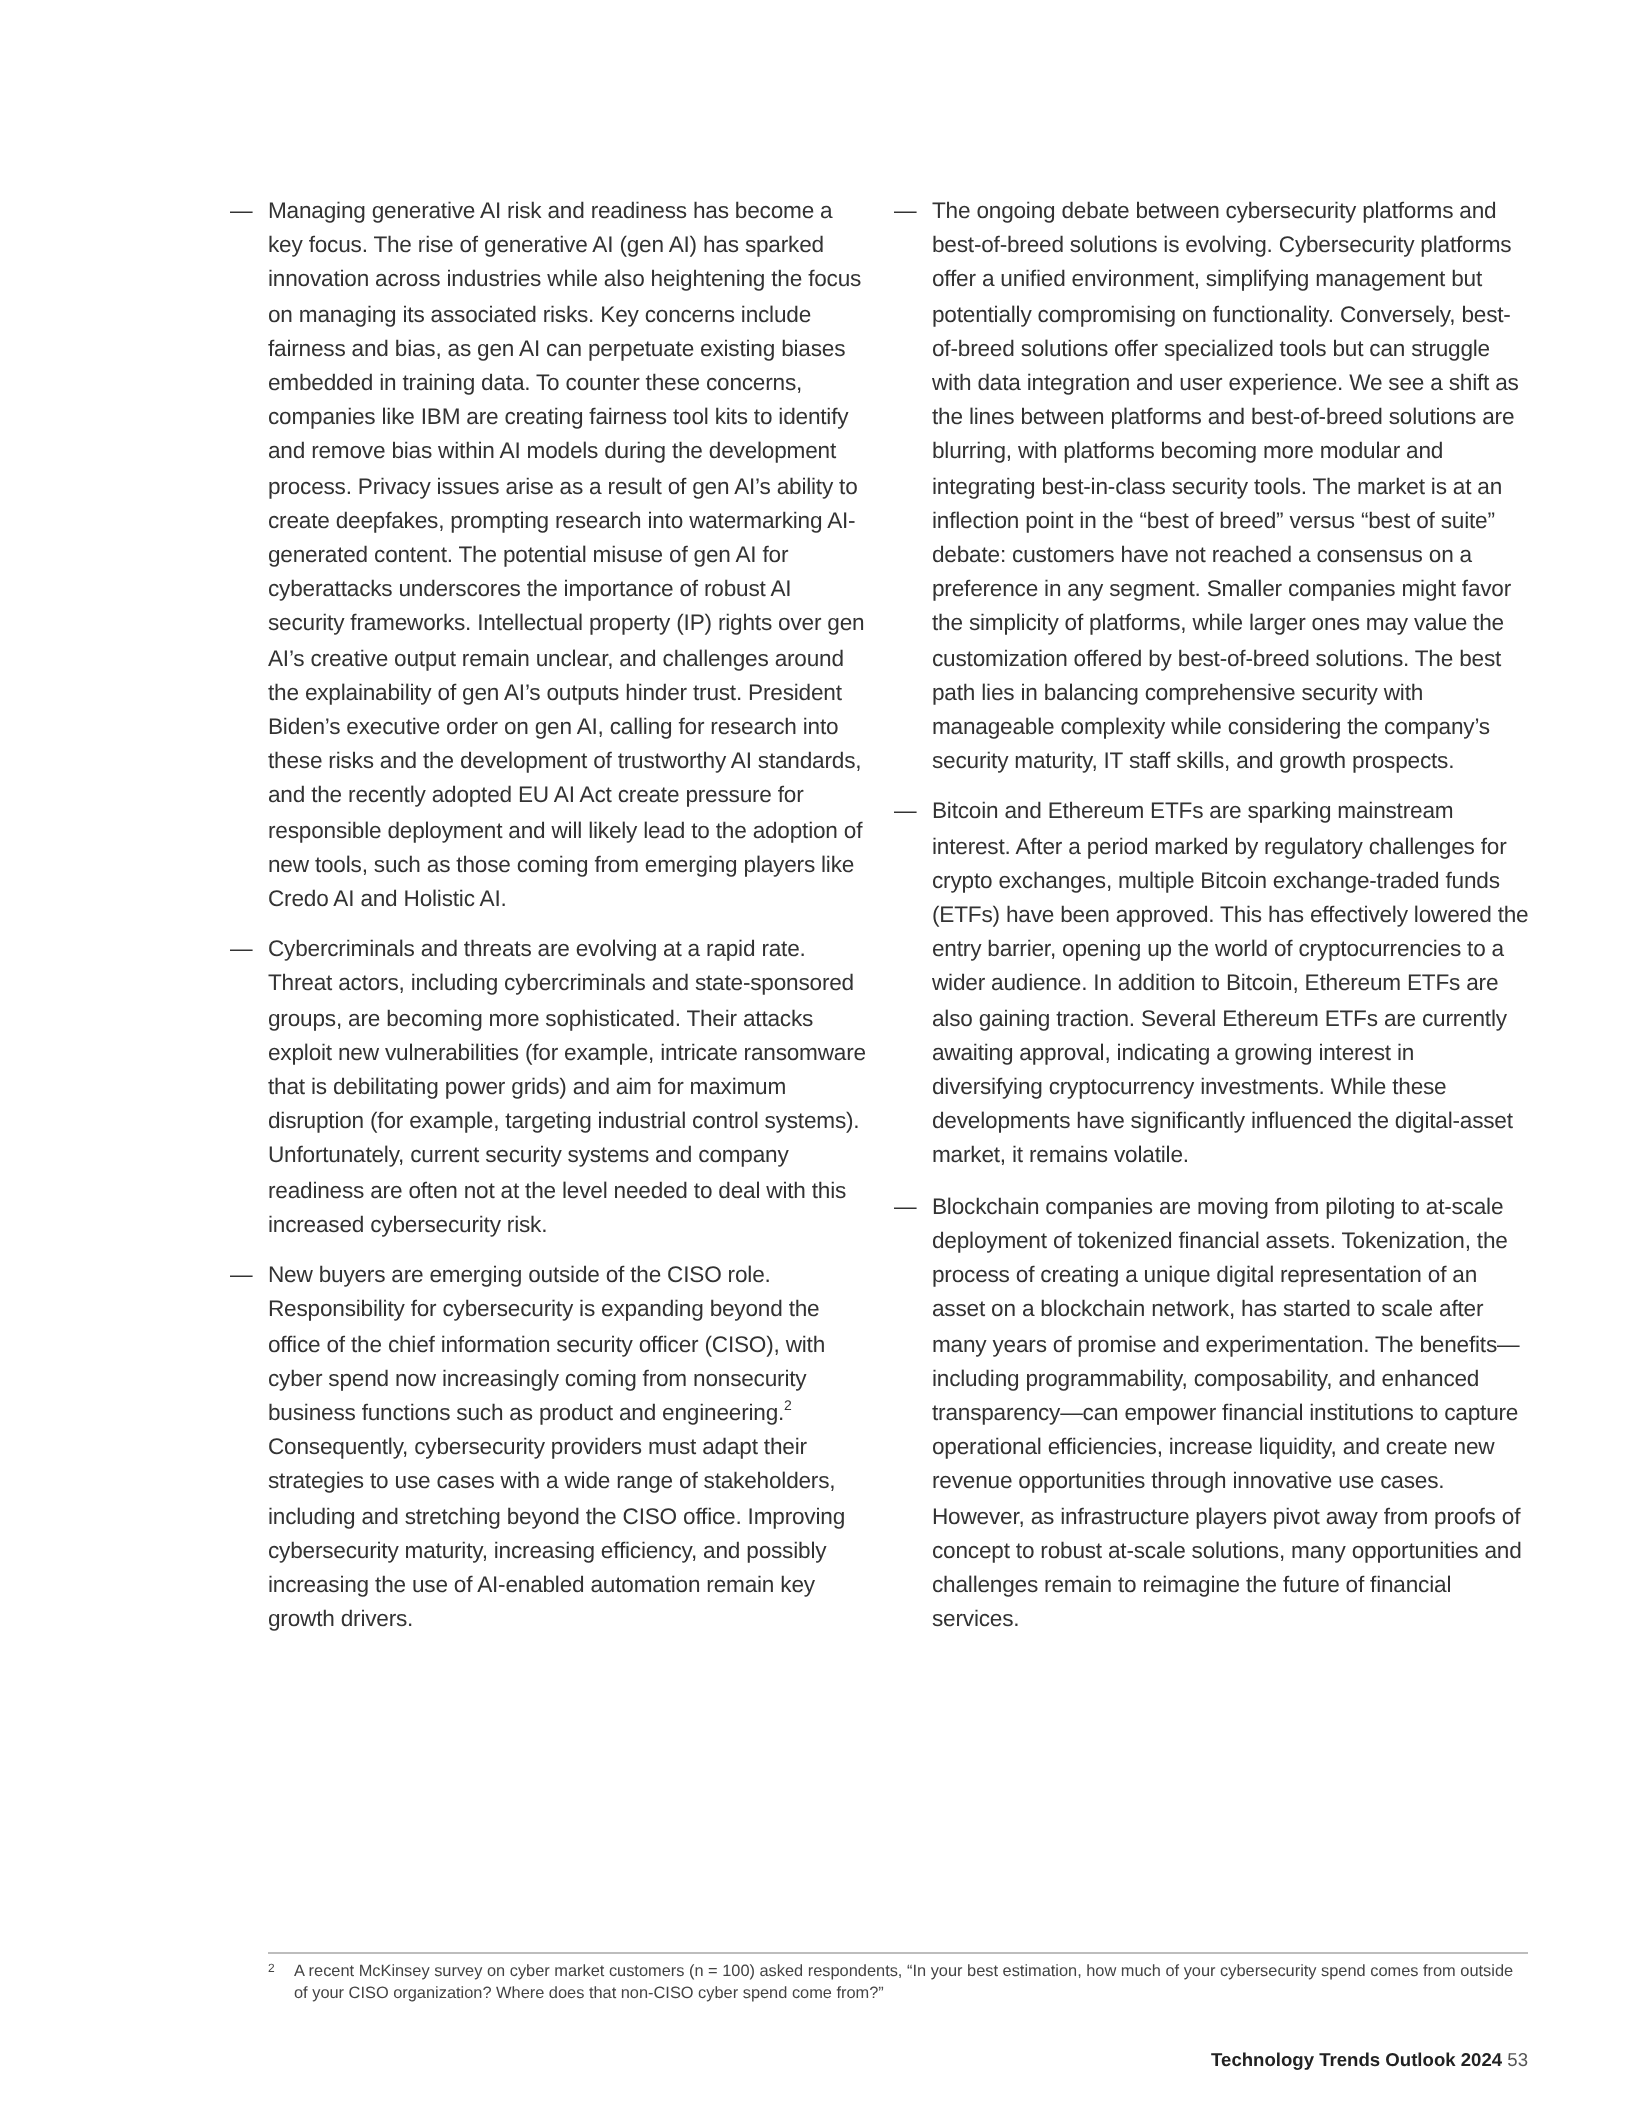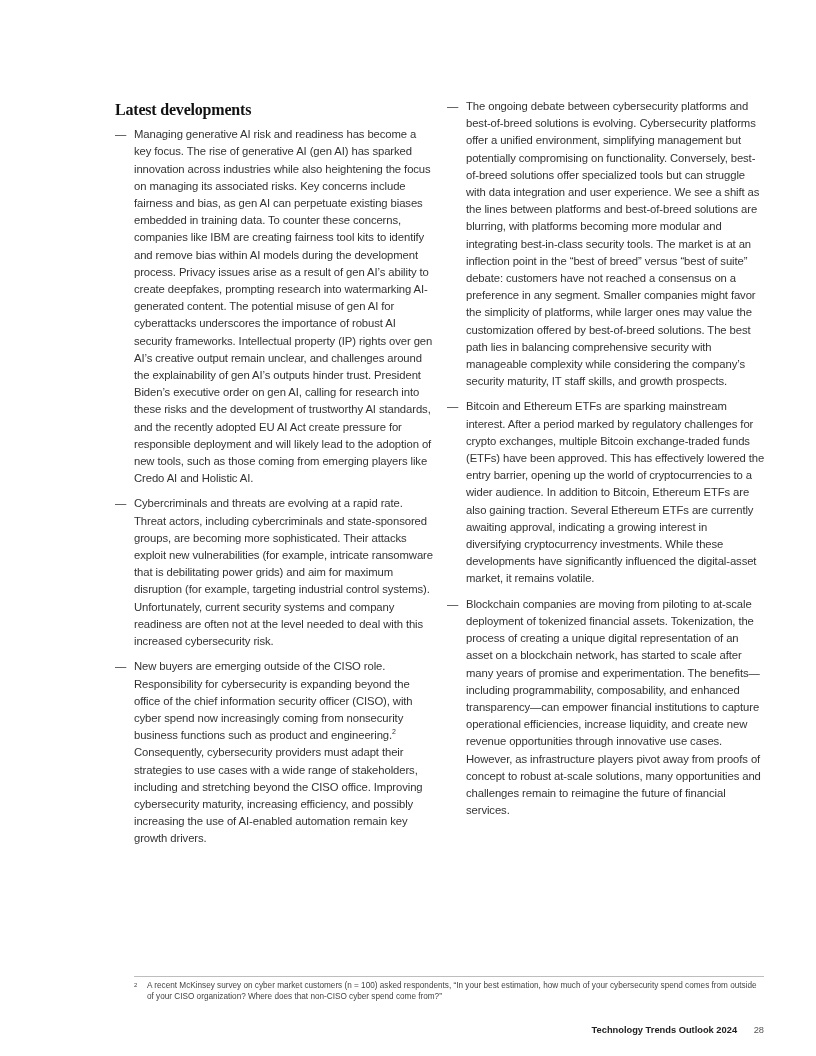--- a/index.html
+++ b/index.html
@@ -13,28 +13,27 @@
   .intro { margin: 0 0 7px 0; }
   .item { position: relative; padding-left: 19px; margin: 0 0 8px 0; }
   .dash { position: absolute; left: 0; top: 0; }
   .lead { }
   sup { font-size: 7px; line-height: 0; vertical-align: super; }
   .footnote-rule { position: absolute; left: 134px; top: 976px; width: 630px; height: 1px; background: #bdbdbd; }
   .footnote { position: absolute; left: 134px; top: 981px; width: 630px; font-size: 8.2px; line-height: 10.5px; color: #444; }
   .fn-num { position: absolute; left: 0; top: -1px; font-size: 6px; }
   .fn-text { display: block; padding-left: 13px; }
   .page-footer { position: absolute; top: 1025px; right: 52px; font-size: 9.3px; color: #222; }
-  .pub-title { font-weight: bold; margin-right: 14px; }
+  .pub-title { font-weight: bold; }
   .page-num { color: #555; }
 </style>
 </head>
 <body>
 
 <div class="col col-left">
-  <h2 class="heading">Latest developments</h2>
 
   <div class="item">
     <span class="dash">—</span>
     <span class="lead">Managing generative AI risk and readiness has become a key focus</span><span>. The rise of generative AI (gen AI) has sparked innovation across industries while also heightening the focus on managing its associated risks. Key concerns include fairness and bias, as gen AI can perpetuate existing biases embedded in training data. To counter these concerns, companies like IBM are creating fairness tool kits to identify and remove bias within AI models during the development process. Privacy issues arise as a result of gen AI’s ability to create deepfakes, prompting research into watermarking AI-generated content. The potential misuse of gen AI for cyberattacks underscores the importance of robust AI security frameworks. Intellectual property (IP) rights over gen AI’s creative output remain unclear, and challenges around the explainability of gen AI’s outputs hinder trust. President Biden’s executive order on gen AI, calling for research into these risks and the development of trustworthy AI standards, and the recently adopted EU AI Act create pressure for responsible deployment and will likely lead to the adoption of new tools, such as those coming from emerging players like Credo AI and Holistic AI.</span>
   </div>
 
   <div class="item">
     <span class="dash">—</span>
     <span class="lead">Cybercriminals and threats are evolving at a rapid rate.</span><span> Threat actors, including cybercriminals and state-sponsored groups, are becoming more sophisticated. Their attacks exploit new vulnerabilities (for example, intricate ransomware that is debilitating power grids) and aim for maximum disruption (for example, targeting industrial control systems). Unfortunately, current security systems and company readiness are often not at the level needed to deal with this increased cybersecurity risk.</span>
   </div>
@@ -63,14 +62,14 @@
 </div>
 
 <div class="footnote-rule"></div>
 <div class="footnote">
   <span class="fn-num">2</span>
   <span class="fn-text">A recent McKinsey survey on cyber market customers (n = 100) asked respondents, “In your best estimation, how much of your cybersecurity spend comes from outside of your CISO organization? Where does that non-CISO cyber spend come from?”</span>
 </div>
 
 <div class="page-footer">
   <span class="pub-title">Technology Trends Outlook 2024</span>
-  <span class="page-num">28</span>
+  <span class="page-num">53</span>
 </div>
 
 </body></html>

